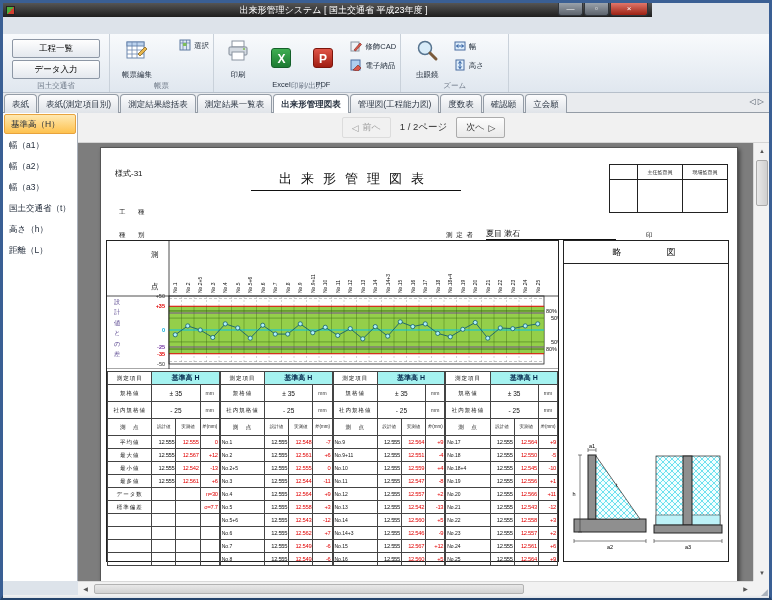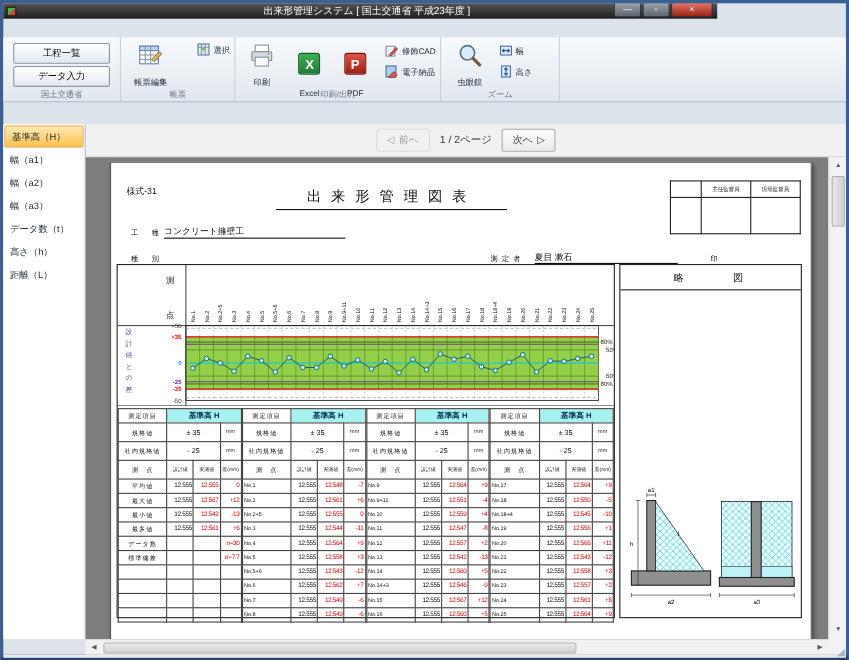--- a/index.html
+++ b/index.html
@@ -249,27 +249,31 @@
             </svg>
           </span>
           <span>高さ</span>
         </div>
       </div>
       <div class="glabel">ズーム</div>
     </div>
     <div class="rgroup" style="flex:1; border-right:none;"></div>
   </div>
 
+  <div class="docstrip">
+    <span><span class="doctab">表紙</span><span class="doctab">表紙(測定項目別)</span><span class="doctab">測定結果総括表</span><span class="doctab">測定結果一覧表</span><span class="doctab active">出来形管理図表</span><span class="doctab">管理図(工程能力図)</span><span class="doctab">度数表</span><span class="doctab">確認願</span><span class="doctab">立会願</span></span>
+    <span class="strip-arrows">◁ ▷</span>
+  </div>
 
   <div class="sidebar">
       <div class="sbitem sel">基準高（H）</div>
       <div class="sbitem">幅（a1）</div>
       <div class="sbitem">幅（a2）</div>
       <div class="sbitem">幅（a3）</div>
-      <div class="sbitem">データ数（t）</div>
+      <div class="sbitem">国土交通省（t）</div>
       <div class="sbitem">高さ（h）</div>
       <div class="sbitem">距離（L）</div>
     </div>
 
   <div class="navrow">
     <button class="navbtn prev">
       <span>◁</span>
       <span>前へ</span>
     </button>
     <span class="pagelabel">1 / 2ページ</span>
@@ -291,21 +295,20 @@
           <td class="c3">現場監督員</td>
         </tr>
         <tr class="brow">
               <td></td>
               <td></td>
               <td></td>
             </tr>
       </tbody>
         </table>
       <span class="pabs flab" style="left:18px; top:60px;">工　種</span>
-      <span class="pabs fval" style="left:48px; top:57px; width:165px;">コンクリート擁壁工</span>
       <span class="pabs flab" style="left:18px; top:83px;">種　別</span>
       <span class="pabs flab" style="left:345px; top:83px; letter-spacing:1px;">測 定 者</span>
       <span class="pabs fval" style="left:385px; top:80px; width:130px;">夏目 漱石</span>
       <span class="pabs flab" style="left:545px; top:83px; letter-spacing:0;">印</span>
 
       <div class="pabs leftbox">
         <svg width="451" height="128" viewBox="0 0 451 128" id="chartsvg">
             <rect x="62" y="55" width="375" height="68" fill="#fff" stroke="#222" stroke-width="0.8"></rect>
             <line x1="62" y1="55" x2="62" y2="123" stroke="#aaa" stroke-width="0.5" stroke-dasharray="2 2"></line>
             <line x1="74.5" y1="55" x2="74.5" y2="123" stroke="#aaa" stroke-width="0.5" stroke-dasharray="2 2"></line>

